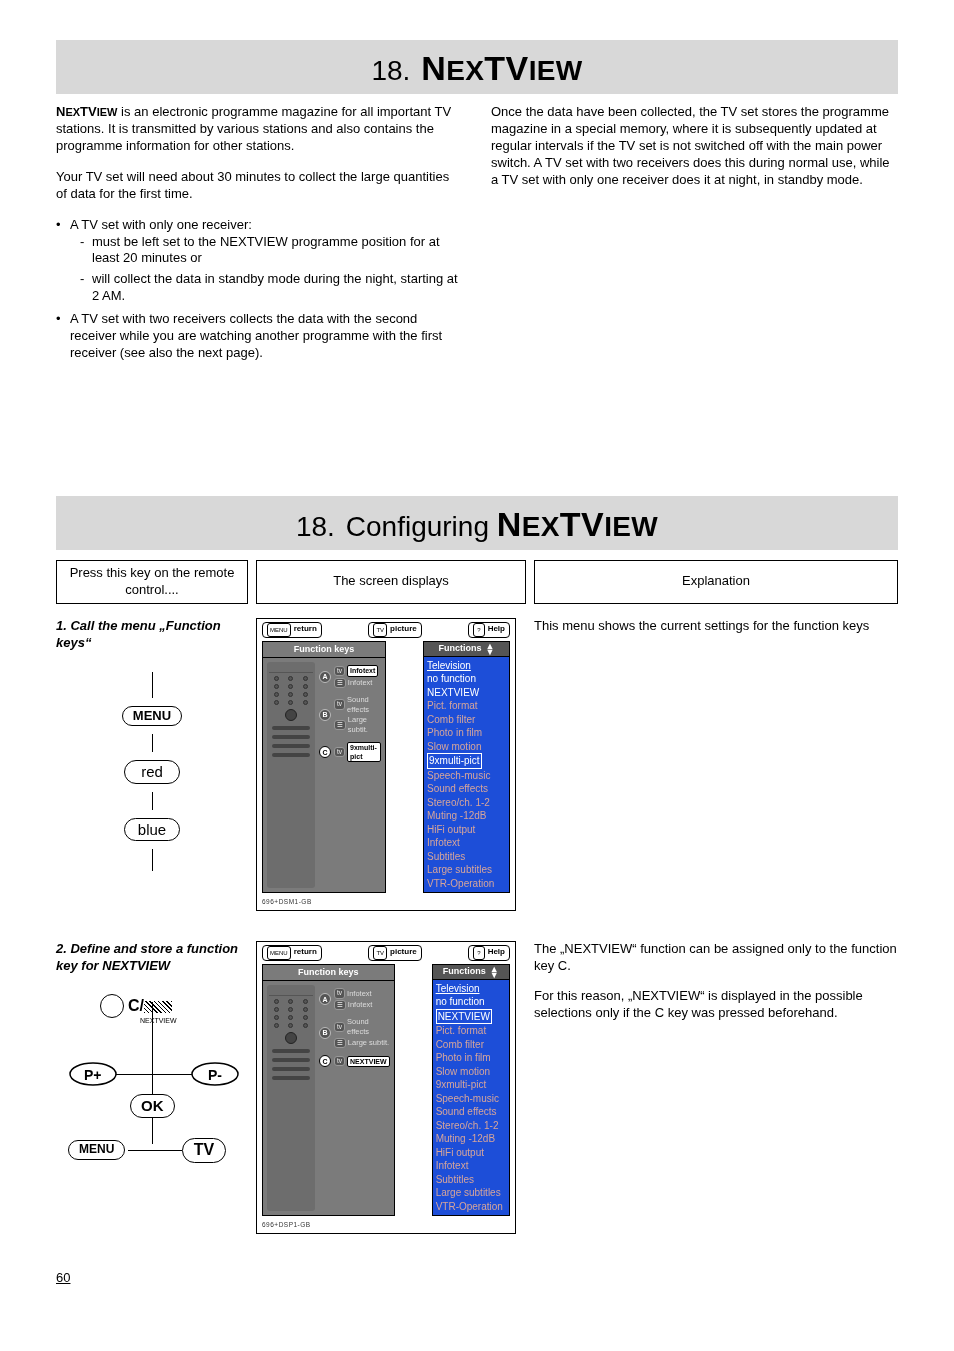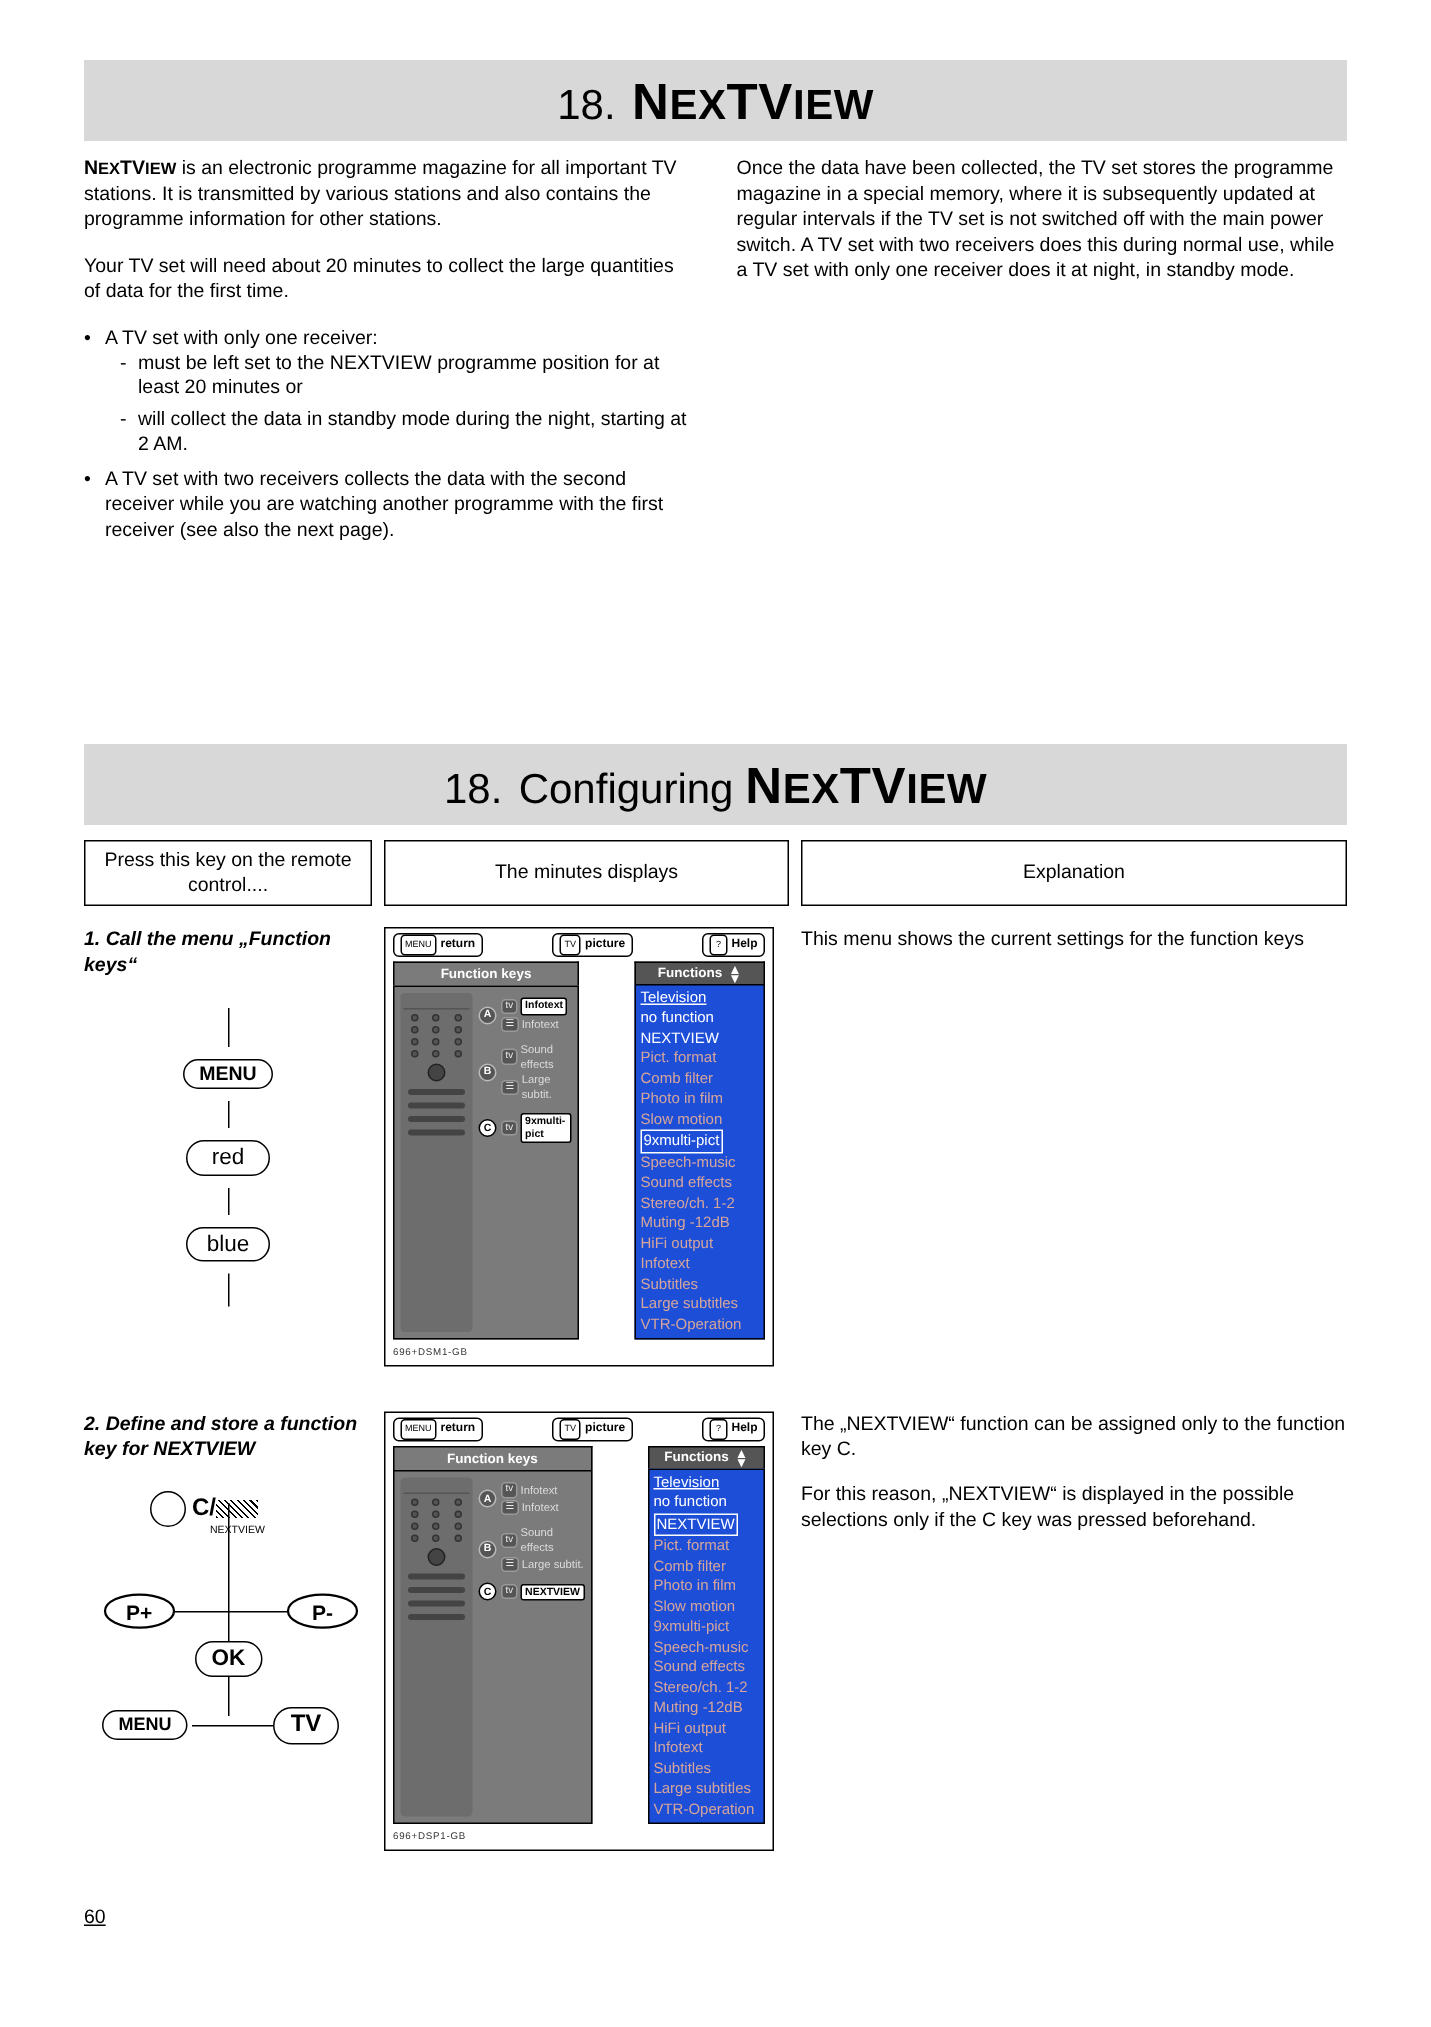--- a/index.html
+++ b/index.html
@@ -275,21 +275,21 @@
   <span class="num">18.</span>
   <span>&nbsp;</span>
   <span class="big">N</span><span class="rest">EX</span><span class="big">TV</span><span class="rest">IEW</span>
 </div>
 
 <div class="two-col">
   <div class="col">
     <p class="para">
       <b><span>N</span><span class="sc" style="font-size:11px">EX</span><span>TV</span><span class="sc" style="font-size:11px">IEW</span></b><span> is an electronic programme magazine for all important TV stations. It is transmitted by various stations and also contains the programme information for other stations.</span>
     </p>
-    <p class="para">Your TV set will need about 20 minutes to collect the large quantities of data for the first time.</p>
+    <p class="para">Your TV set will need about 30 minutes to collect the large quantities of data for the first time.</p>
 
     <ul class="bullets">
       <li>
         <span>A TV set with only one receiver:</span>
         <ul class="dashes">
           <li>
             <span>must be left set to the </span><span style="font-variant:small-caps">NEXTVIEW</span><span> programme position for at least 20 minutes or</span>
           </li>
           <li>will collect the data in standby mode during the night, starting at 2 AM.</li>
         </ul>
@@ -305,21 +305,21 @@
 <div class="gap"></div>
 
 <div class="section-title-bar">
   <span class="num">18.</span>
   <span>&nbsp;</span>
   <span class="num">Configuring </span><span class="big">N</span><span class="rest">EX</span><span class="big">TV</span><span class="rest">IEW</span>
 </div>
 
 <div class="cfg-head">
   <div>Press this key on the remote control....</div>
-  <div>The minutes displays</div>
+  <div>The screen displays</div>
   <div>Explanation</div>
 </div>
 
 <div class="cfg-row">
   <div class="step-col">
     <div class="step-title">1. Call the menu „Function keys“</div>
     <div class="remote-stack">
       <div class="vline"></div>
       <span class="pill bold">MENU</span>
       <div class="vline" style="height:18px"></div>

